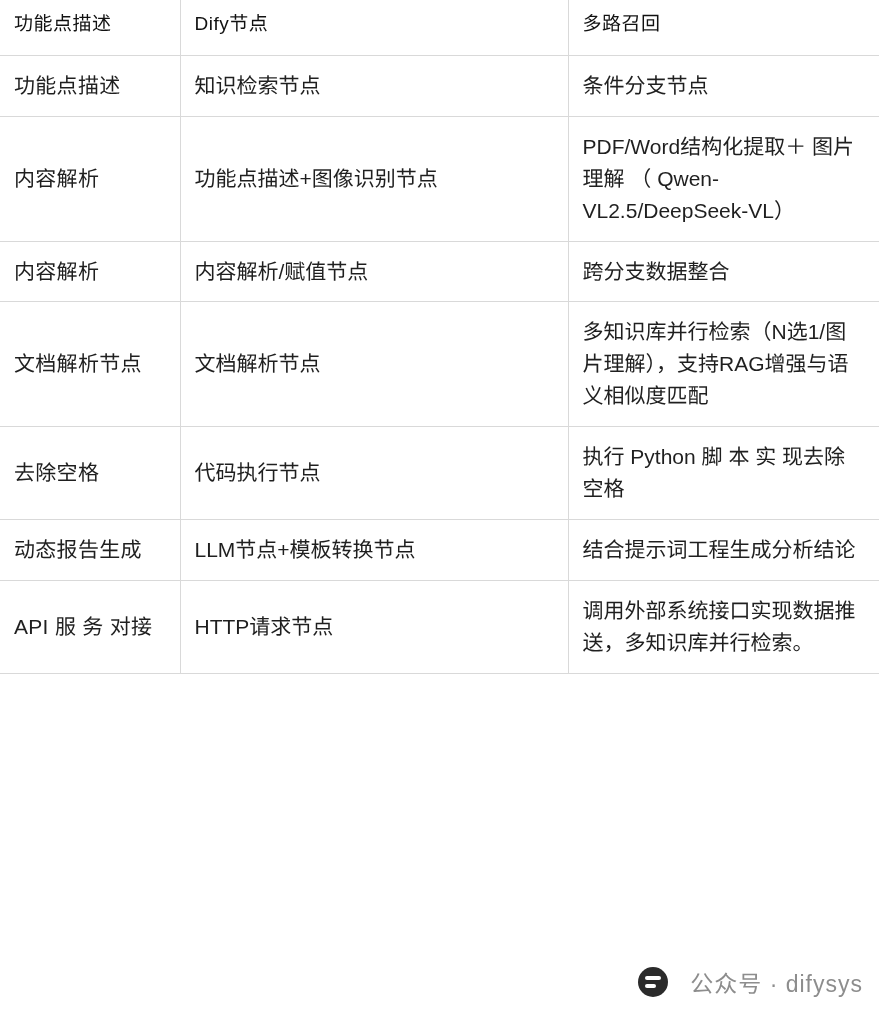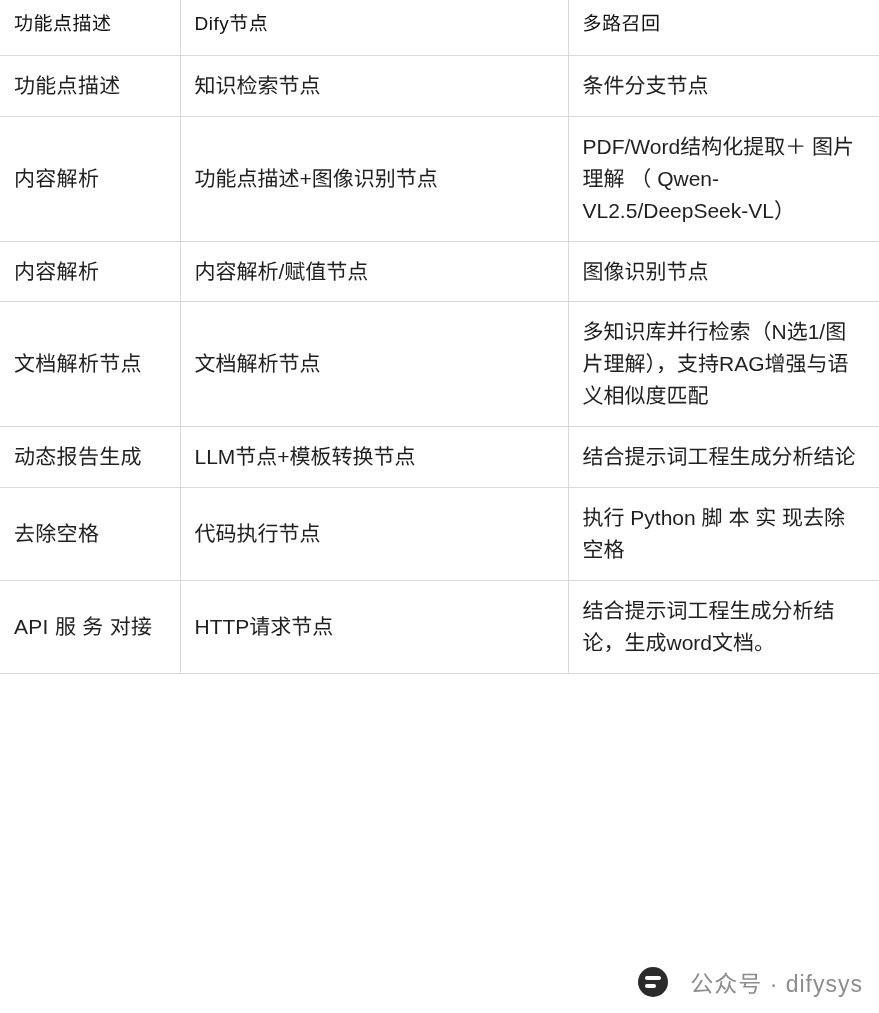--- a/index.html
+++ b/index.html
@@ -133,41 +133,41 @@
         <td class="col-impl">条件分支节点</td>
       </tr>
       <tr>
         <td class="col-desc">内容解析</td>
         <td class="col-node">功能点描述+图像识别节点</td>
         <td class="col-impl">PDF/Word结构化提取＋ 图片理解 （ Qwen-VL2.5/DeepSeek-VL）</td>
       </tr>
       <tr>
         <td class="col-desc">内容解析</td>
         <td class="col-node">内容解析/赋值节点</td>
-        <td class="col-impl">图像识别节点</td>
+        <td class="col-impl">跨分支数据整合</td>
       </tr>
       <tr>
         <td class="col-desc">文档解析节点</td>
         <td class="col-node">文档解析节点</td>
         <td class="col-impl">多知识库并行检索（N选1/图片理解），支持RAG增强与语义相似度匹配</td>
       </tr>
       <tr>
+        <td class="col-desc">去除空格</td>
+        <td class="col-node">代码执行节点</td>
+        <td class="col-impl">执行 Python 脚 本 实 现去除空格</td>
+      </tr>
+      <tr>
         <td class="col-desc">动态报告生成</td>
         <td class="col-node">LLM节点+模板转换节点</td>
         <td class="col-impl">结合提示词工程生成分析结论</td>
       </tr>
       <tr>
-        <td class="col-desc">去除空格</td>
-        <td class="col-node">代码执行节点</td>
-        <td class="col-impl">执行 Python 脚 本 实 现去除空格</td>
-      </tr>
-      <tr>
         <td class="col-desc">API 服 务 对接</td>
         <td class="col-node">HTTP请求节点</td>
-        <td class="col-impl">结合提示词工程生成分析结论，生成word文档。</td>
+        <td class="col-impl">调用外部系统接口实现数据推送，多知识库并行检索。</td>
       </tr>
     </tbody>
   </table>
 </div>
 
 <div class="watermark">
   <span class="wm-logo"></span>
   <span class="wm-text">公众号 · difysys</span>
 </div>
 

